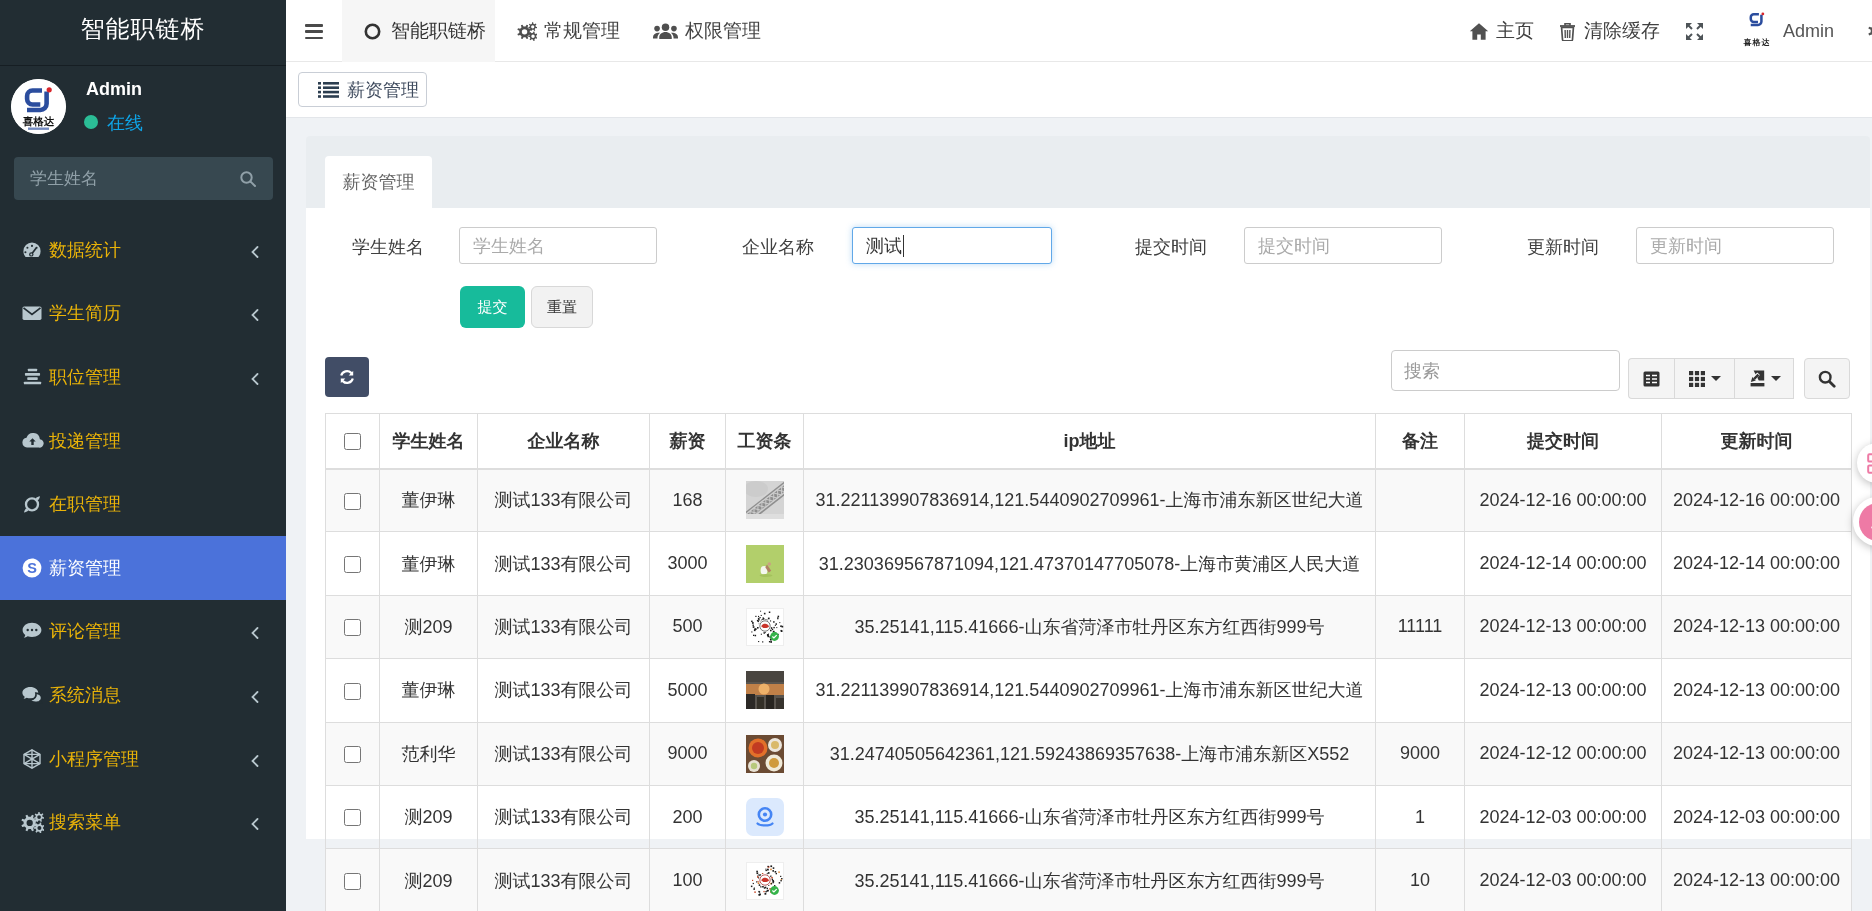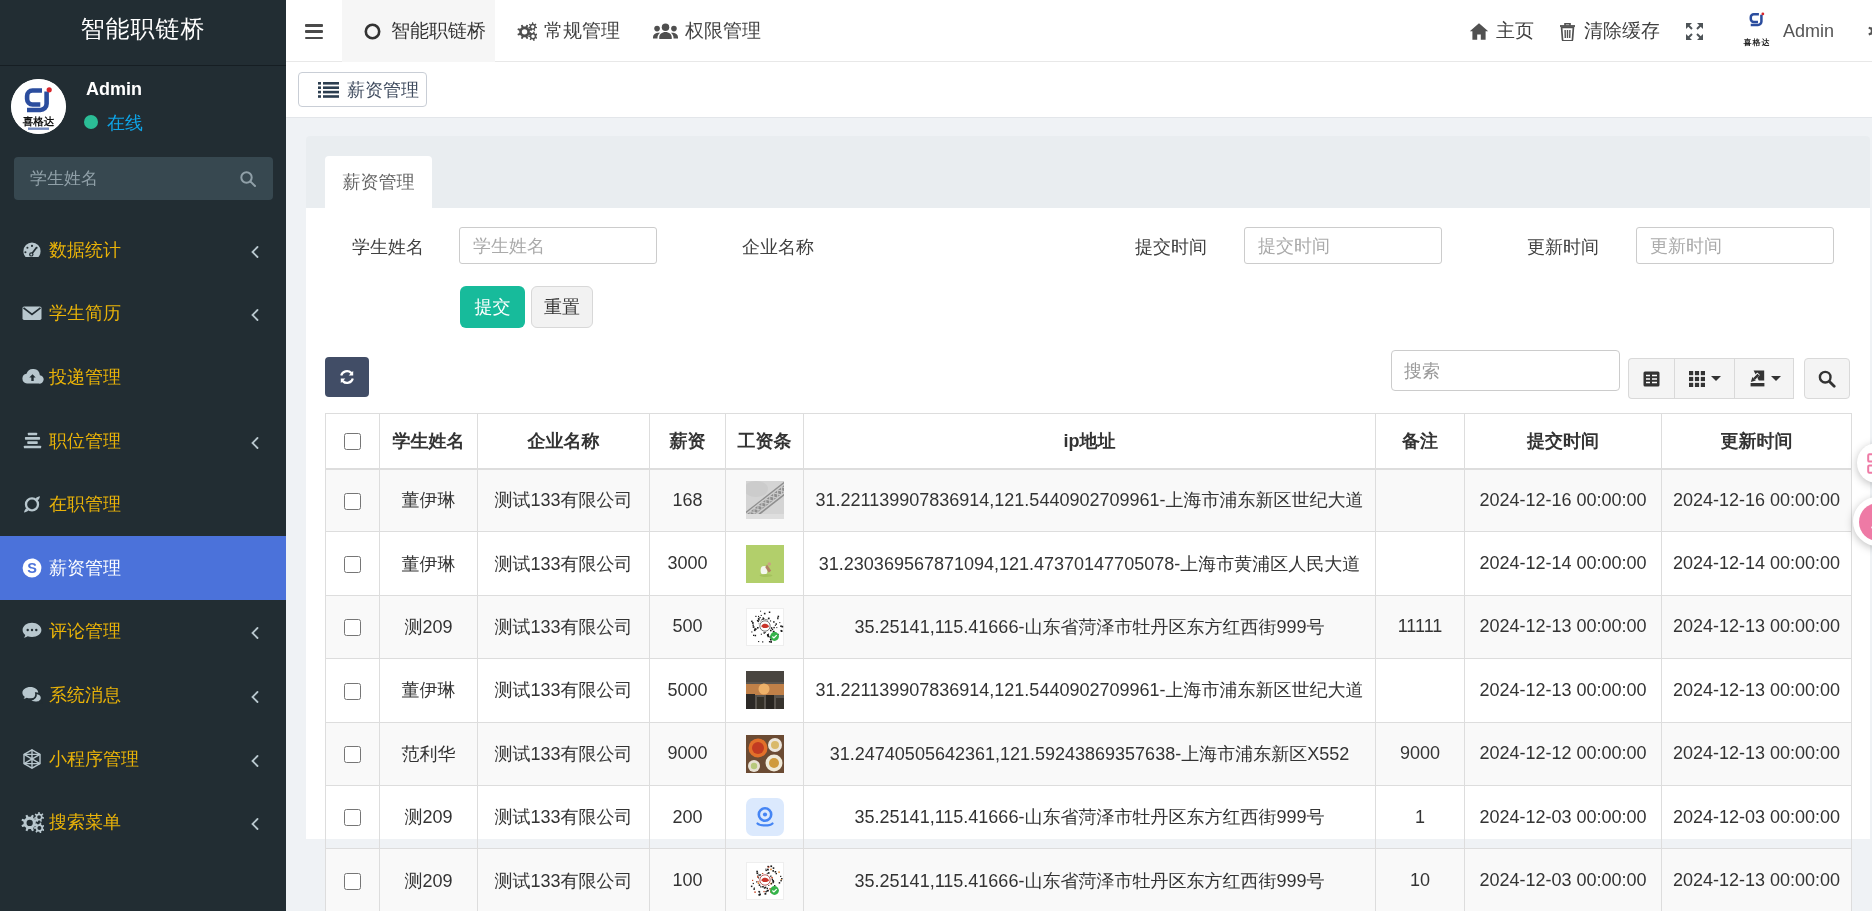--- a/index.html
+++ b/index.html
@@ -39,21 +39,21 @@
 
 
 #content { position:absolute; left:286px; top:118px; width:1586px; height:793px; background:#eff2f5; }
 #heading { position:absolute; left:20px; top:18px; width:1564px; height:72px; background:#e9edf0; border-radius:4px 4px 0 0; }
 #cardtab { position:absolute; left:19px; top:20px; width:107px; height:52px; background:#fff; border-radius:4px 4px 0 0; display:flex; align-items:center; justify-content:center; font-size:18px; color:#666; }
 #cardbody { position:absolute; left:20px; top:90px; width:1564px; height:631px; background:#fff; }
 
 
 .flabel { position:absolute; top:28px; font-size:18px; font-weight:500; color:#404040; line-height:22px; }
 .finput { position:absolute; top:19px; height:37px; border:1px solid #ccc; border-radius:3px; font-size:18px; color:#aaa; display:flex; align-items:center; padding:0 13px; background:#fff; }
-.btn { position:absolute; top:78px; height:42px; border-radius:6px; font-size:18px; display:flex; align-items:center; justify-content:center; }
+.btn { position:absolute; top:78px; height:42px; border-radius:6px; font-size:15px; display:flex; align-items:center; justify-content:center; }
 
 
 #rfbtn { position:absolute; left:19px; top:149px; width:44px; height:40px; background:#414d66; border-radius:4px; display:flex; align-items:center; justify-content:center; }
 #tsearch { position:absolute; left:1085px; top:142px; width:229px; height:41px; border:1px solid #ccc; border-radius:4px; display:flex; align-items:center; padding:16px 12px; font-size:18px; color:#999; background:#fff; }
 .tbt { position:absolute; top:150px; height:41px; background:#f4f4f4; border:1px solid #d9d9d9; display:flex; align-items:center; justify-content:center; }
 
 
 #dtable { position:absolute; left:19px; top:205px; width:1526px; border-collapse:collapse; table-layout:fixed; font-size:18px; color:#333; }
 #dtable th { height:55px; font-weight:bold; border:1px solid #ddd; border-bottom:2px solid #ddd; text-align:center; background:#fff; }
 #dtable td { height:63.4px; border:1px solid #ddd; text-align:center; vertical-align:middle; overflow:hidden; white-space:nowrap; }
@@ -115,40 +115,40 @@
             <path d="M2.5 4.8l8.5 6.6 8.5-6.6" fill="none" stroke="#222d33" stroke-width="1.7"></path>
           </svg>
         </span>
         <span class="tx">学生简历</span>
         <span class="ar"><svg width="14" height="14" viewBox="0 0 14 14">
             <path d="M9.5 2L4.5 7l5 5" fill="none" stroke="#b8c7ce" stroke-width="1.8" stroke-linecap="round"></path>
           </svg></span>
       </div>
     <div class="mi">
         <span class="ic">
-          <svg width="23" height="20" viewBox="0 0 23 20" fill="#b8c7ce">
-            <path d="M18.9 8.2a6.9 6.9 0 0 0-13.4-1.5A5 5 0 0 0 6 16.6h12a4.2 4.2 0 0 0 .9-8.4z"></path>
-            <path d="M11.5 7.2l-3.2 3.4h2v3.4h2.4v-3.4h2z" fill="#222d33"></path>
-          </svg>
-        </span>
-        <span class="tx">投递管理</span>
-      </div>
-    <div class="mi">
-        <span class="ic">
           <svg width="21" height="21" viewBox="0 0 20 20" fill="#b8c7ce">
             <rect x="5.6" y="2.6" width="8.8" height="2.5" rx="0.6"></rect>
             <rect x="2.8" y="6.7" width="14.4" height="2.5" rx="0.6"></rect>
             <rect x="5" y="10.8" width="10" height="2.5" rx="0.6"></rect>
             <rect x="1.8" y="14.9" width="16.4" height="2.5" rx="0.6"></rect>
           </svg>
         </span>
         <span class="tx">职位管理</span>
         <span class="ar"><svg width="14" height="14" viewBox="0 0 14 14">
             <path d="M9.5 2L4.5 7l5 5" fill="none" stroke="#b8c7ce" stroke-width="1.8" stroke-linecap="round"></path>
           </svg></span>
+      </div>
+    <div class="mi">
+        <span class="ic">
+          <svg width="23" height="20" viewBox="0 0 23 20" fill="#b8c7ce">
+            <path d="M18.9 8.2a6.9 6.9 0 0 0-13.4-1.5A5 5 0 0 0 6 16.6h12a4.2 4.2 0 0 0 .9-8.4z"></path>
+            <path d="M11.5 7.2l-3.2 3.4h2v3.4h2.4v-3.4h2z" fill="#222d33"></path>
+          </svg>
+        </span>
+        <span class="tx">投递管理</span>
       </div>
     <div class="mi">
         <span class="ic">
           <svg width="22" height="22" viewBox="0 0 22 22">
             <circle cx="11" cy="11.4" r="6" fill="none" stroke="#b8c7ce" stroke-width="2.3"></circle>
             <path d="M14.6 5.2c1.2-1.1 2.8-1.8 4.4-2-.3 1.6-1 3.1-2.2 4.3z" fill="#b8c7ce"></path>
             <path d="M7.4 17.6c-1.2 1.1-2.8 1.8-4.4 2 .3-1.6 1-3.1 2.2-4.3z" fill="#b8c7ce"></path>
           </svg>
         </span>
         <span class="tx">在职管理</span>
@@ -297,20 +297,21 @@
 </div>
 
 <div id="content">
   <div id="heading">
       <div id="cardtab">薪资管理</div>
     </div>
   <div id="cardbody">
     <div class="flabel" style="left:46px">学生姓名</div>
     <div class="finput" style="left:153px;width:198px">学生姓名</div>
     <div class="flabel" style="left:436px">企业名称</div>
+    <div class="finput" style="left:546px;width:200px;border:1px solid #61a8e8;color:#333;box-shadow:0 0 6px rgba(102,175,233,.45)">测试<span style="display:inline-block;width:1px;height:22px;background:#333;margin-left:1px"></span></div>
     <div class="flabel" style="left:829px">提交时间</div>
     <div class="finput" style="left:938px;width:198px">提交时间</div>
     <div class="flabel" style="left:1221px">更新时间</div>
     <div class="finput" style="left:1330px;width:198px">更新时间</div>
     <div class="btn" style="left:154px;width:65px;background:#17bb9b;color:#fff">提交</div>
     <div class="btn" style="left:225px;width:62px;background:#f2f2f2;border:1px solid #d8d8d8;color:#333">重置</div>
 
     <div id="rfbtn">
         <svg width="16" height="16" viewBox="0 0 16 16" fill="#fff">
           <path d="M14.2 1.9v4.5H9.7l1.75-1.75a4.9 4.9 0 0 0-8.2 2.2l-2.1-.55A7 7 0 0 1 13 3.1z"></path>

